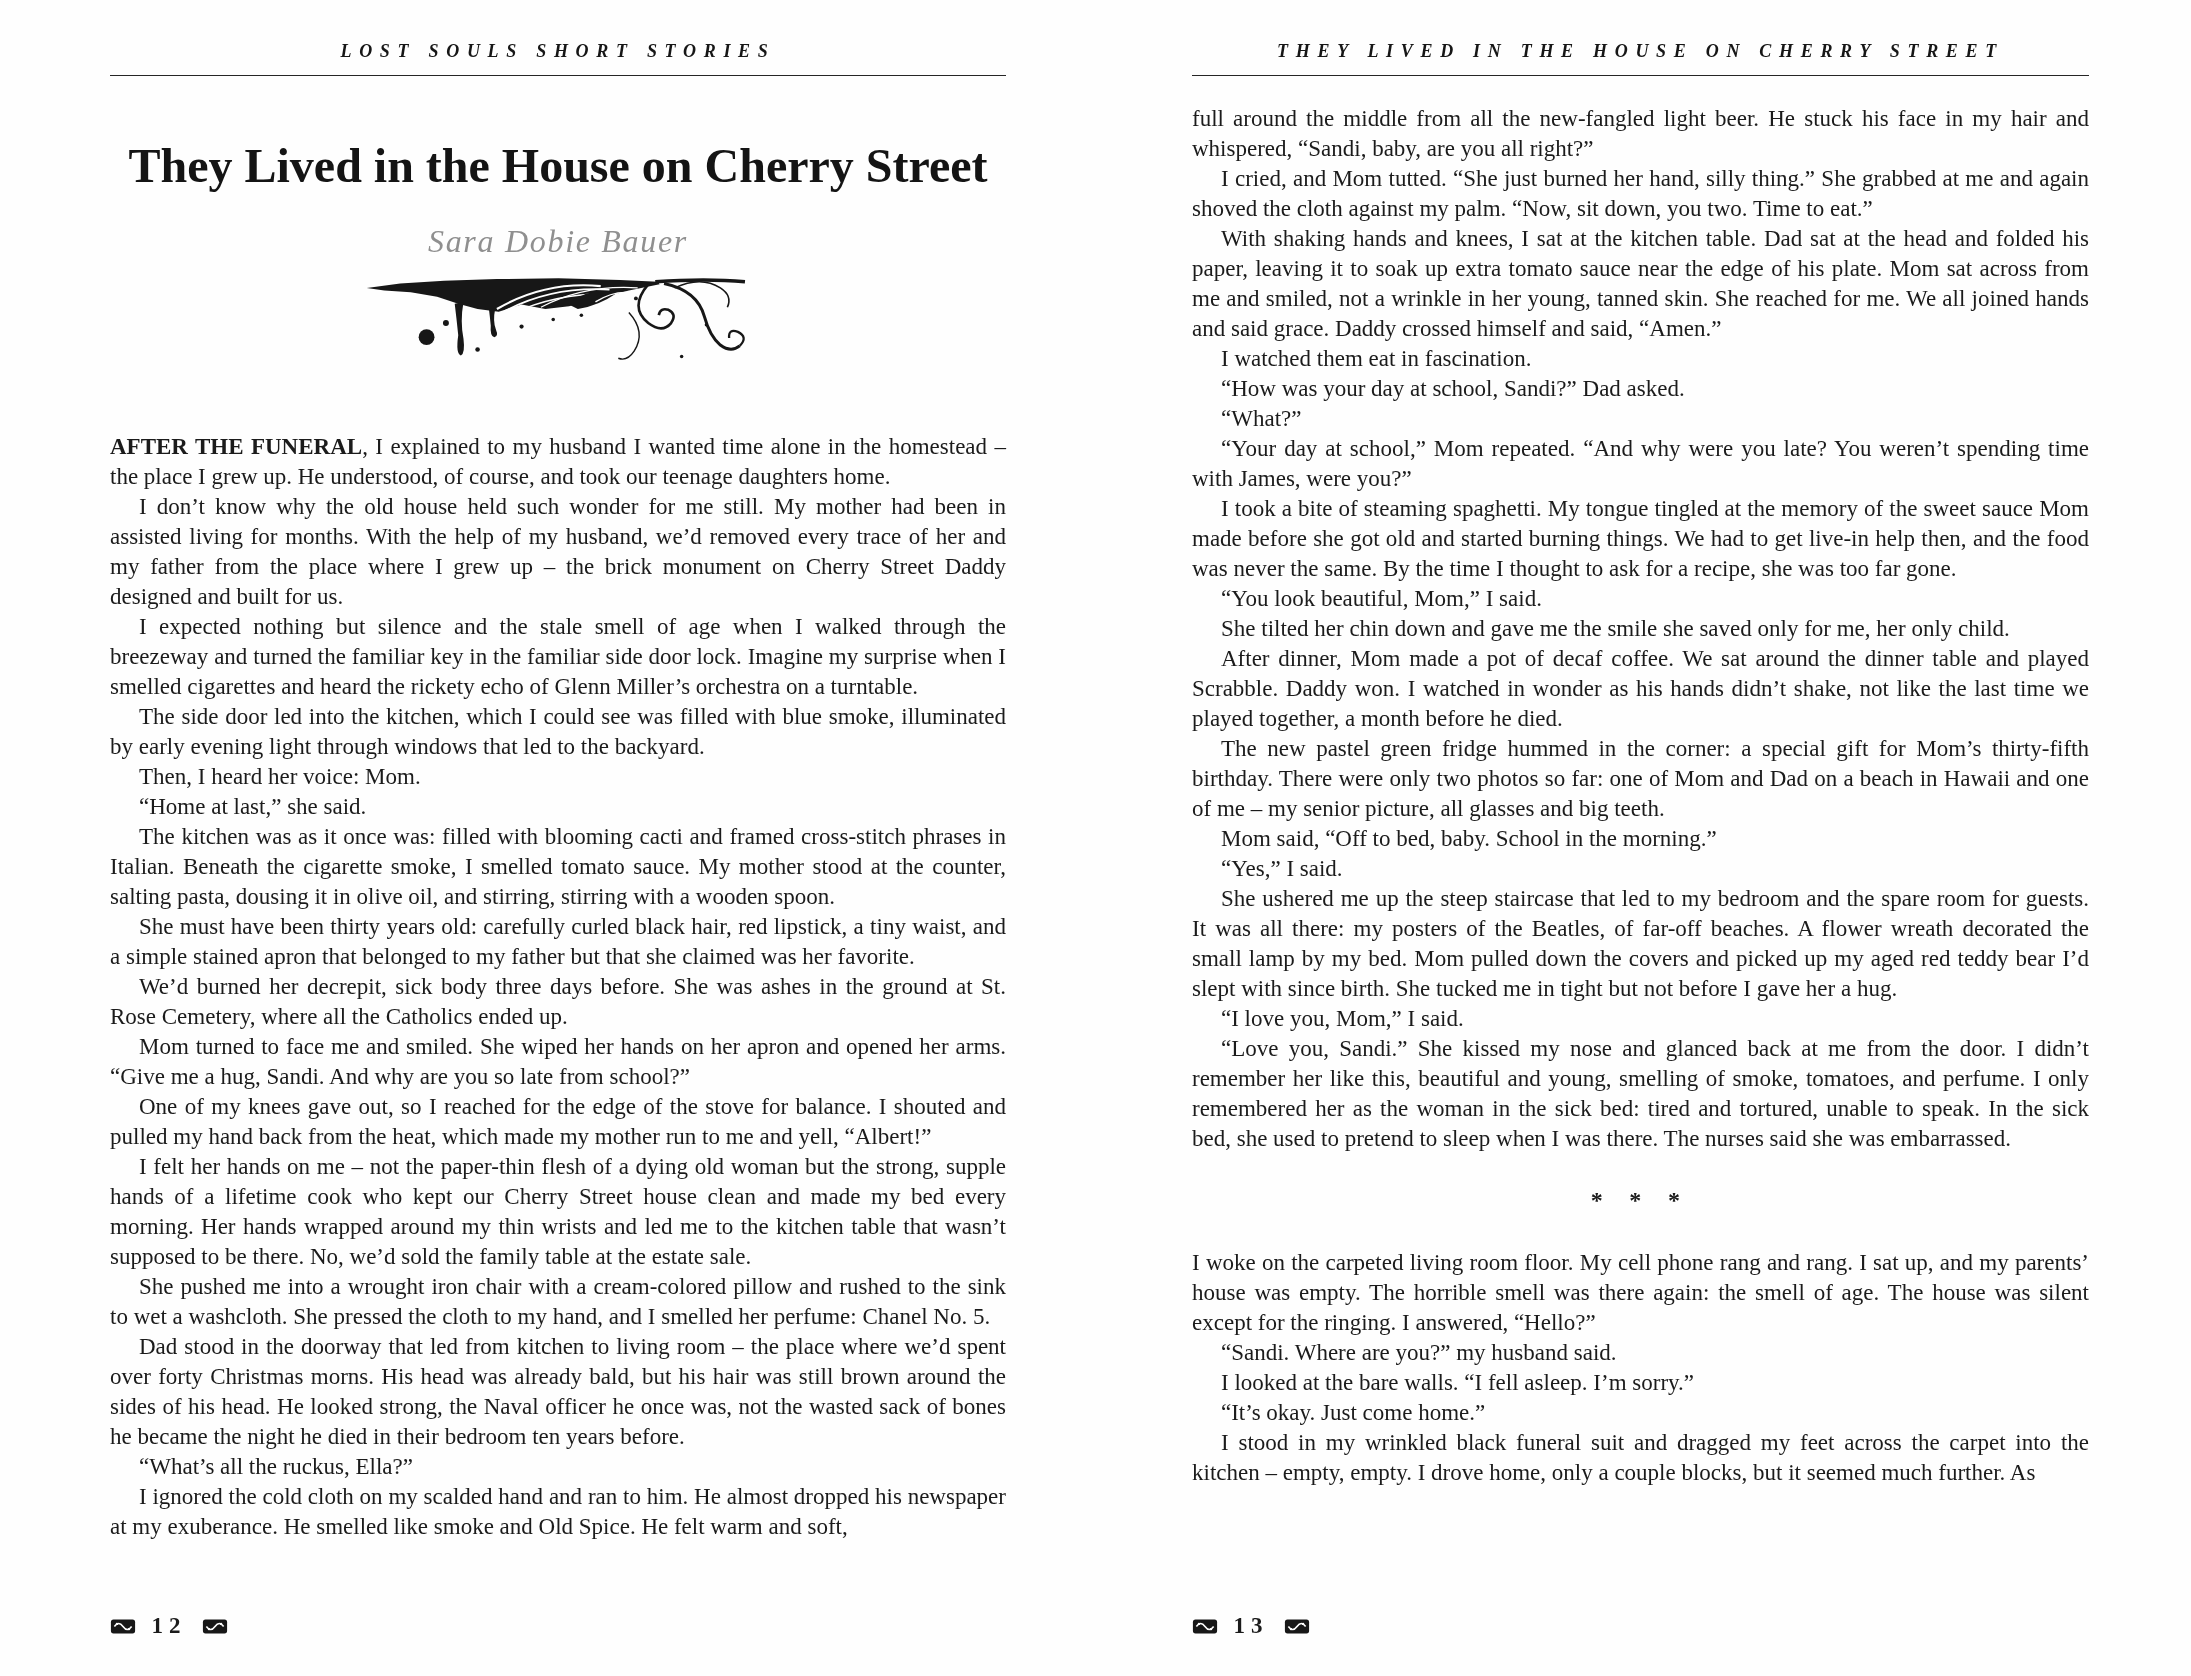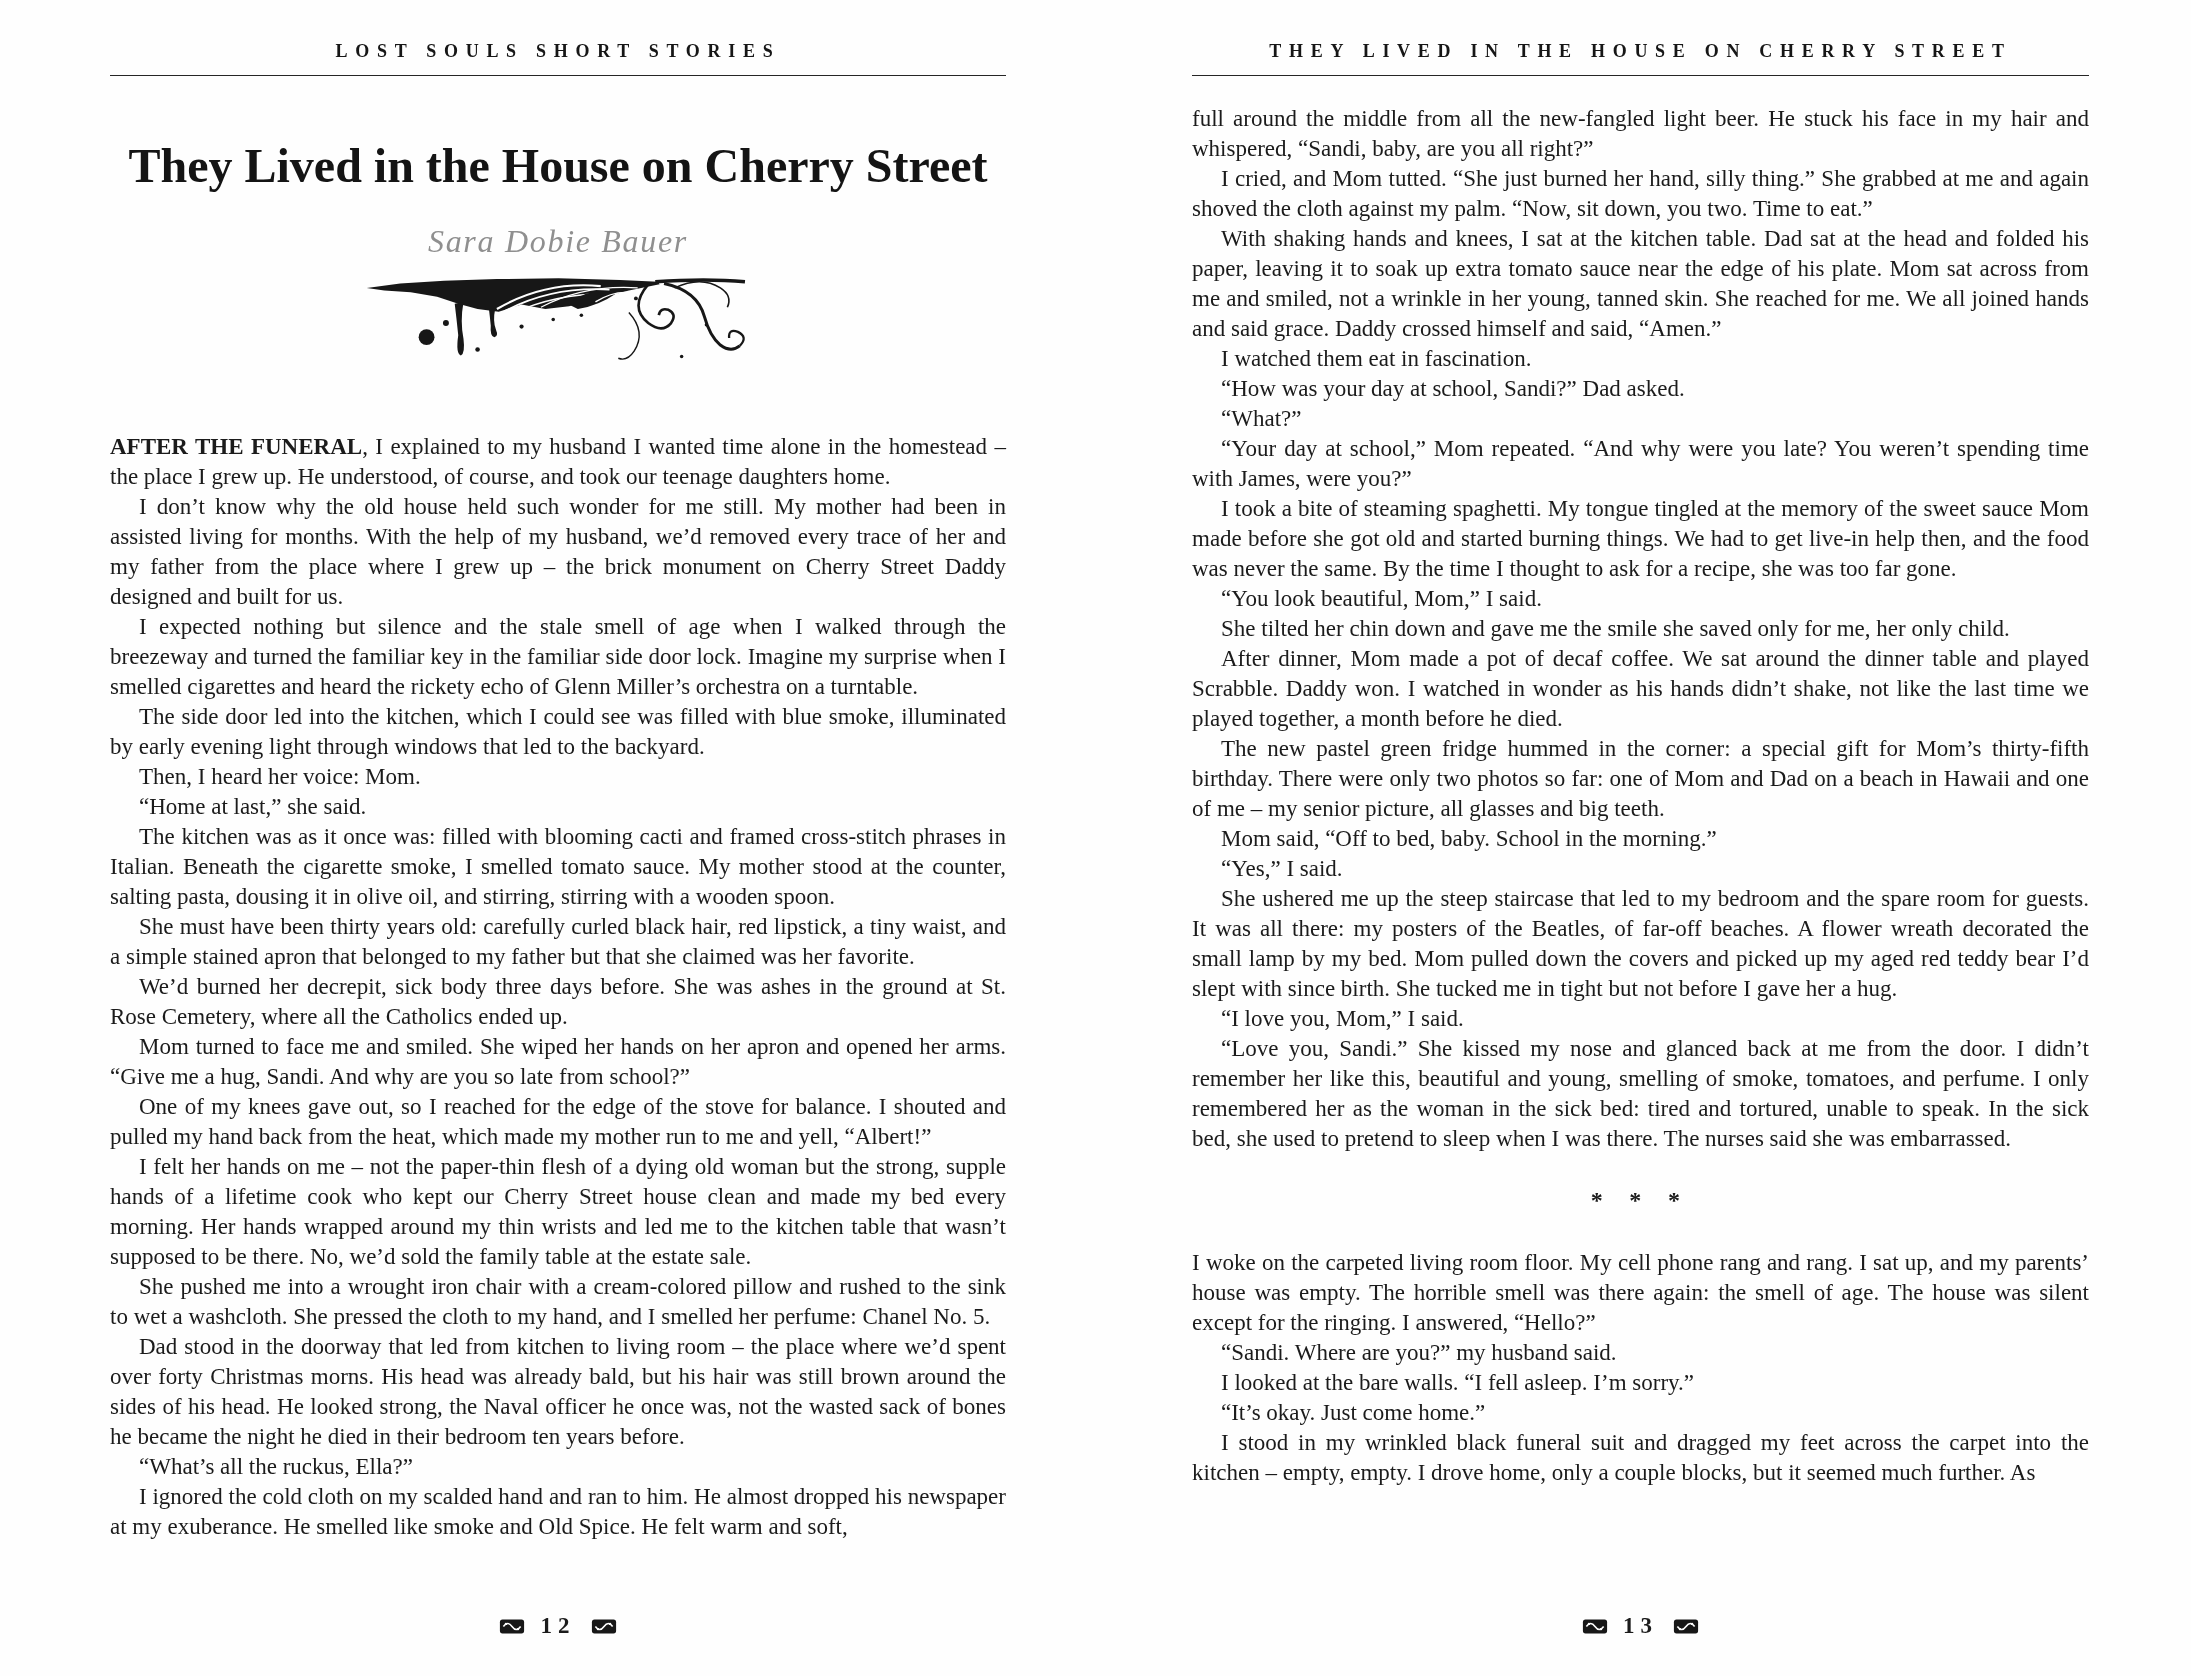--- a/index.html
+++ b/index.html
@@ -9,21 +9,21 @@
     font-family:"Liberation Serif", serif;
     -webkit-font-smoothing:antialiased;
   }
   .column{position:absolute;top:41px;}
   #left-page{left:110px;width:896px;}
   #right-page{left:1192px;width:897px;}
 
   .running-header{
     font-weight:bold;font-size:18px;letter-spacing:7.7px;
     text-align:center;padding-bottom:13px;white-space:nowrap;
-    border-bottom:1.7px solid #262626;color:#161616;
+    border-bottom:1.7px solid #262626;color:#161616;font-style:italic;
   }
 
   .story-title{
     margin-top:62px;font-size:48px;font-weight:bold;
     text-align:center;color:#141414;letter-spacing:0px;
   }
   .author-name{
     margin-top:30px;font-size:32px;font-style:italic;
     color:#8f8f8f;text-align:center;letter-spacing:1.7px;
   }
@@ -33,21 +33,21 @@
   #right-page .story-text{margin-top:28px;}
   .story-text p{margin:0;text-indent:29px;}
   .story-text p.first{text-indent:0;}
 
   .section-break{
     text-align:center;font-size:24px;font-weight:bold;
     letter-spacing:10.3px;margin:31px 0 33px 0;text-indent:0;
   }
 
   .page-footer{
-    position:absolute;top:1613px;text-align:center;
+    position:absolute;top:1613px;
   }
   #footer-left{left:110px;width:896px;}
   #footer-right{left:1192px;width:897px;}
   .page-footer .inner{display:inline-flex;align-items:center;gap:15.4px;}
   .page-number{font-size:23px;letter-spacing:6px;font-weight:bold;color:#1b1b1b;}
   .orn{display:inline-block;vertical-align:middle;}
 </style>
 </head>
 <body>
 

